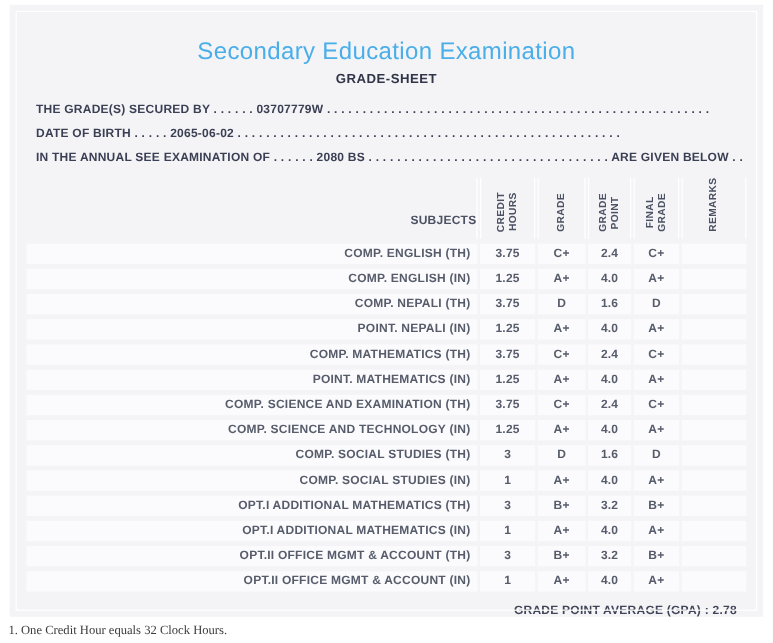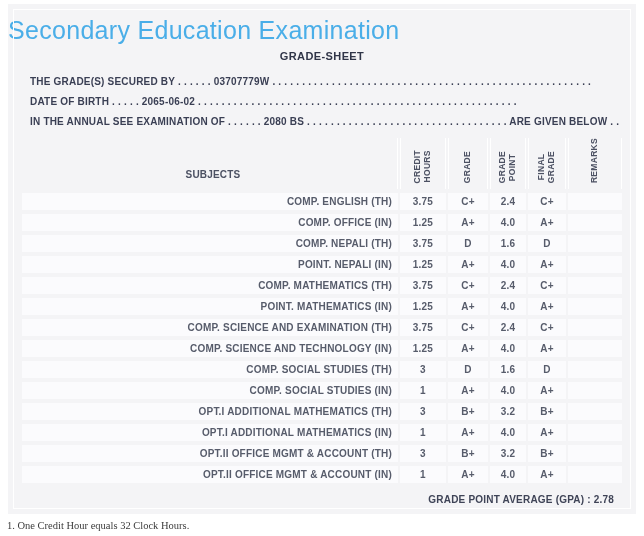--- a/index.html
+++ b/index.html
@@ -9,21 +9,21 @@
     -webkit-font-smoothing:antialiased;
   }
   .panel {
     position:absolute; left:8px; top:4px; width:628px; height:510px;
     background:#f4f4f6; box-sizing:border-box;
   }
   .panel-border {
     position:absolute; inset:5px; border:1px solid #ffffff; pointer-events:none;
   }
   .title {
-    margin-top:12px; text-align:left; font-size:25px; font-weight:400;
+    margin-top:28px; text-align:center; font-size:20px; font-weight:400;
     color:#4aaee8; letter-spacing:0.3px;
   }
   .subtitle {
     margin-top:5px; text-align:center; font-size:11px; font-weight:bold;
     color:#303548; letter-spacing:0.4px;
   }
   .info { margin:10px 14px 0 22px; }
   .info-line {
     height:20px; line-height:20px; font-size:10px; font-weight:bold;
     color:#3a3f54; letter-spacing:0.2px; white-space:nowrap; overflow:hidden;
@@ -31,21 +31,21 @@
   table.grades {
     margin:2px 0 0 12px; width:604px; table-layout:fixed;
     border-collapse:separate; border-spacing:2px 4px;
   }
   table.grades th {
     vertical-align:bottom; text-align:center; padding:0 0 4px 0;
     font-size:9px; font-weight:bold; color:#4c5163; letter-spacing:0.2px;
     border-left:1px solid #ffffff; border-right:1px solid #ffffff;
   }
   table.grades th.subjects-th {
-    text-align:center; padding-left:7px; padding-bottom:9px; font-size:10px;
+    text-align:right; padding-left:7px; padding-bottom:9px; font-size:10px;
     border-left:none;
   }
   .vert {
     writing-mode:vertical-rl; transform:rotate(180deg);
     white-space:pre-line; display:inline-block; line-height:1.15;
     font-size:8.5px; letter-spacing:0.3px;
   }
   table.grades td {
     height:17px; background:#fbfbfd; font-size:10px; font-weight:bold;
     color:#575c6b; text-align:center; padding:0 6px; letter-spacing:0.2px;
@@ -101,21 +101,21 @@
     <tbody>
         <tr>
           <td class="cell-subject">COMP. ENGLISH (TH)</td>
           <td>3.75</td>
           <td>C+</td>
           <td>2.4</td>
           <td>C+</td>
           <td></td>
         </tr>
         <tr>
-          <td class="cell-subject">COMP. OFFICE (IN)</td>
+          <td class="cell-subject">COMP. ENGLISH (IN)</td>
           <td>1.25</td>
           <td>A+</td>
           <td>4.0</td>
           <td>A+</td>
           <td></td>
         </tr>
         <tr>
           <td class="cell-subject">COMP. NEPALI (TH)</td>
           <td>3.75</td>
           <td>D</td>

